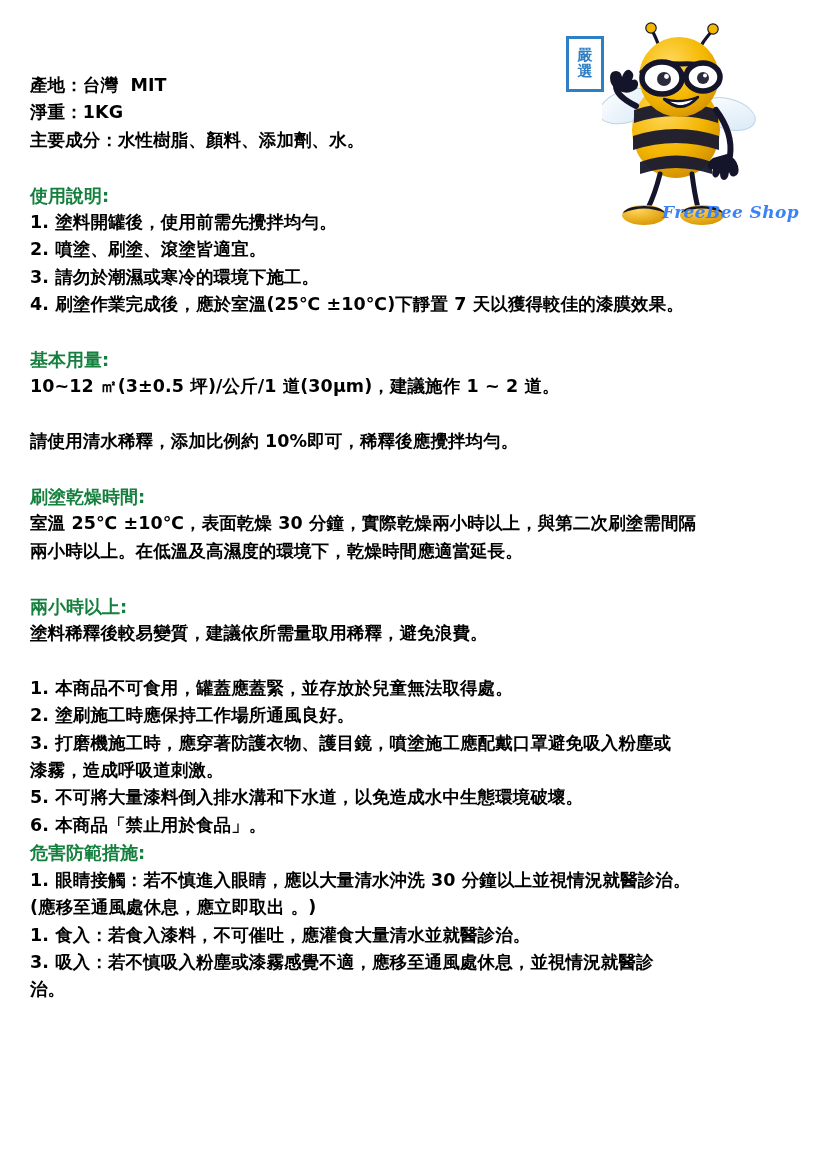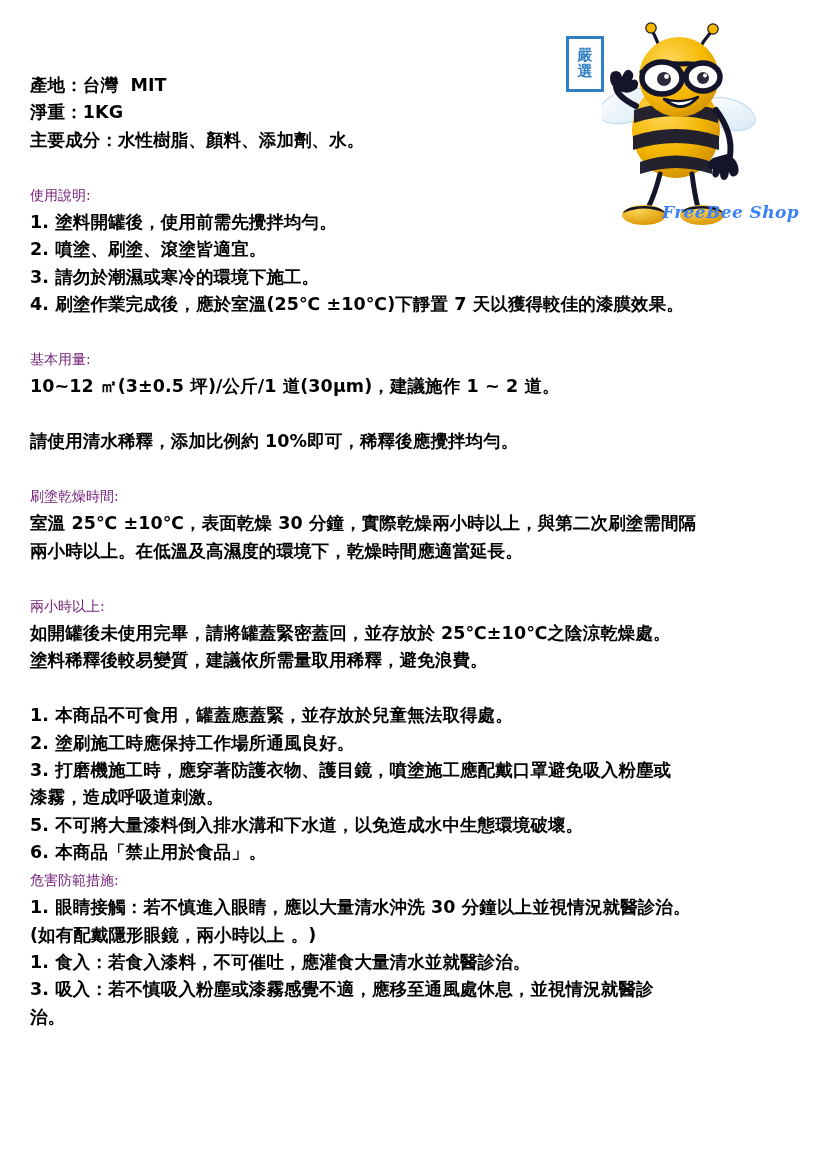--- a/index.html
+++ b/index.html
@@ -91,24 +91,24 @@
     white-space: pre-wrap;
     color: #000000;
     letter-spacing: 0.1px;
   }
 
   .spacer {
     height: 27.4px;
   }
 
   .section-head {
-    font-size: 14px;
-    font-weight: 400;
+    font-size: 18px;
+    font-weight: 700;
     line-height: 27.4px;
-    color: #701a75;
+    color: #15803d;
   }
 </style>
 </head>
 <body>
 
 <div class="page">
 
   <div class="logo-block">
 
     <div class="badge">
@@ -209,33 +209,32 @@
 
     <div class="spacer"></div>
 
     <div class="section-head">刷塗乾燥時間:</div>
     <div class="line">室溫 25℃ ±10℃，表面乾燥 30 分鐘，實際乾燥兩小時以上，與第二次刷塗需間隔</div>
     <div class="line">兩小時以上。在低溫及高濕度的環境下，乾燥時間應適當延長。</div>
 
     <div class="spacer"></div>
 
     <div class="section-head">兩小時以上:</div>
-    <div class="line">如開罐後未使用完畢，請將罐蓋緊密蓋回，並存放於 25℃±10℃之陰涼乾燥處。</div>
     <div class="line">塗料稀釋後較易變質，建議依所需量取用稀釋，避免浪費。</div>
 
     <div class="spacer"></div>
 
     <div class="line">1. 本商品不可食用，罐蓋應蓋緊，並存放於兒童無法取得處。</div>
     <div class="line">2. 塗刷施工時應保持工作場所通風良好。</div>
     <div class="line">3. 打磨機施工時，應穿著防護衣物、護目鏡，噴塗施工應配戴口罩避免吸入粉塵或</div>
     <div class="line">漆霧，造成呼吸道刺激。</div>
     <div class="line">5. 不可將大量漆料倒入排水溝和下水道，以免造成水中生態環境破壞。</div>
     <div class="line">6. 本商品「禁止用於食品」。</div>
 
     <div class="section-head">危害防範措施:</div>
     <div class="line">1. 眼睛接觸：若不慎進入眼睛，應以大量清水沖洗 30 分鐘以上並視情況就醫診治。</div>
-    <div class="line">(如有配戴隱形眼鏡，兩小時以上 。)</div>
+    <div class="line">(應移至通風處休息，應立即取出 。)</div>
     <div class="line">1. 食入：若食入漆料，不可催吐，應灌食大量清水並就醫診治。</div>
     <div class="line">3. 吸入：若不慎吸入粉塵或漆霧感覺不適，應移至通風處休息，並視情況就醫診</div>
     <div class="line">治。</div>
 
   </div>
 </div>
 
 </body></html>

